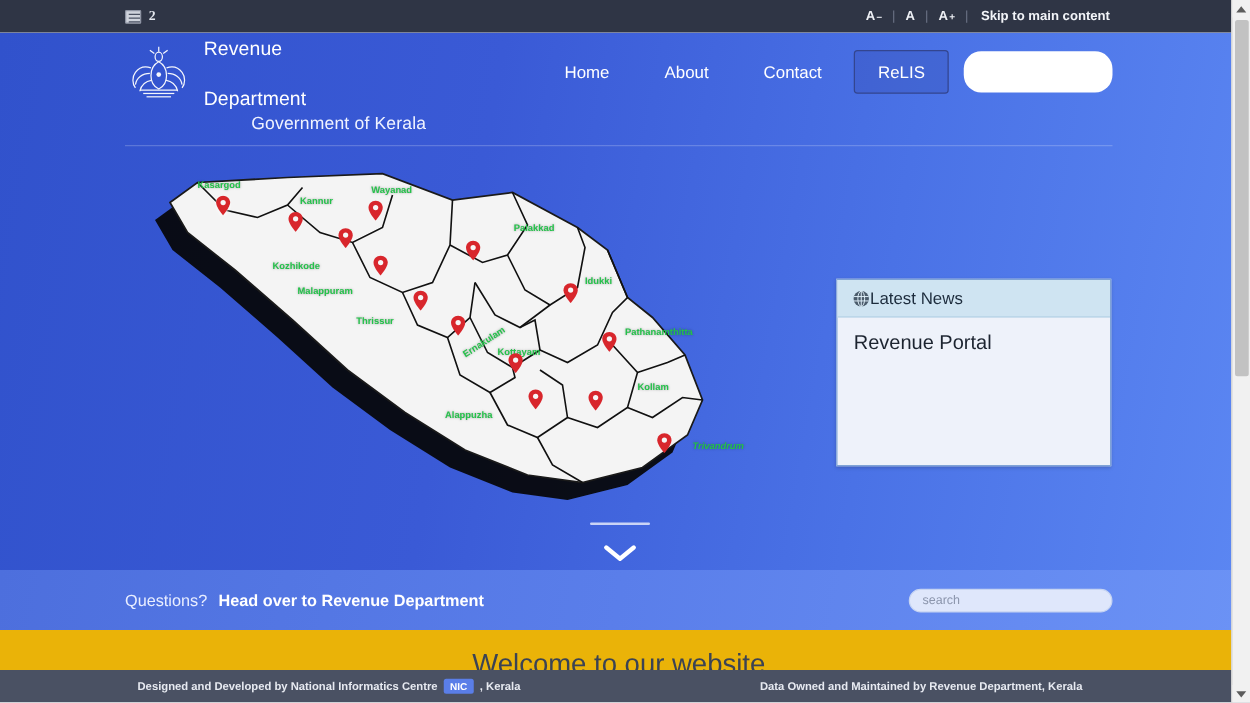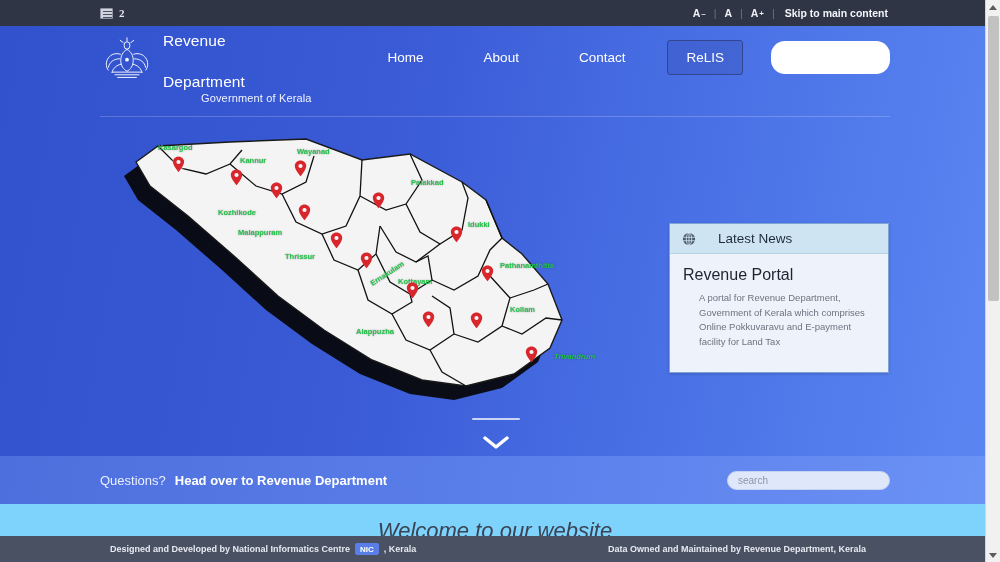--- a/index.html
+++ b/index.html
@@ -85,26 +85,26 @@
   }
   .brand { display: flex; align-items: center; gap: 9px; }
   .emblem { width: 54px; height: 48px; flex: none; opacity: .95; }
   .brand-text { line-height: 1.08; color: #ffffff; }
   .brand-l1, .brand-l2 {
     font-size: 15.5px; font-weight: 400; letter-spacing: .1px;
     display: block;
     margin-top: 24px;
   }
   .brand-l3 {
-    font-size: 11px; letter-spacing: .15px; display: block;
+    font-size: 14px; letter-spacing: .15px; display: block;
     margin-top: 2px; color: #f0f3ff; padding-left: 38px;
   }
   .nav {
     margin-left: auto;
-    display: flex; align-items: center; gap: 16px;
+    display: flex; align-items: center; gap: 0px;
   }
   .nav a {
     color: #ffffff; font-size: 13.5px; text-decoration: none;
     padding: 9px 22px; white-space: nowrap;
   }
   .nav a.focused {
     border: 1px solid #33458f;
     border-radius: 3px;
     background: rgba(40,60,150,.22);
     padding: 9px 18px;
@@ -152,21 +152,21 @@
   
   .news {
     position: absolute; left: 669px; top: 197px;
     width: 220px; height: 150px;
     border: 1px solid #7fa3d6;
     background: #eef2fa;
     box-shadow: 0 1px 3px rgba(0,0,0,.18);
   }
   .news-head {
     height: 30px; background: #cfe4f2;
-    display: flex; align-items: center; gap: 22px;
+    display: flex; align-items: center; gap: 0;
     padding: 0 12px;
     border-bottom: 1px solid #b7d2e6;
   }
   .news-title {
     font-size: 13.5px; color: #1d2c3d; font-weight: 400;
   }
   .news-body { padding: 12px 13px 0 13px; }
   .news-item-title {
     font-size: 16px; color: #1c2430; margin-bottom: 7px;
   }
@@ -199,24 +199,23 @@
     padding: 0 10px;
     font-family: "Liberation Sans", sans-serif;
     outline: none;
   }
   .q-search::placeholder { color: #8c96ad; }
 
   
   .white-sec {
     position: relative;
     width: 990px; height: 40px;
-    background: #7dd3fc;
+    background: #eab308;
     display: flex; align-items: flex-end; justify-content: center;
     overflow: hidden;
-    font-style: italic;
   }
   .welcome-h {
     font-size: 22px; color: #3b4354; font-weight: 400;
     margin-top: 14px; white-space: nowrap;
   }
 
   
   .footer {
     position: absolute; left: 0; top: 536px;
     width: 1000px; height: 26px;
@@ -457,21 +456,20 @@
         <div class="news-head">
           <svg width="14" height="14" viewBox="0 0 16 16">
             <circle cx="8" cy="8" r="7" fill="#4a5b6b"></circle>
             <ellipse cx="8" cy="8" rx="3.1" ry="7" fill="none" stroke="#dff0fa" stroke-width="0.9"></ellipse>
             <path d="M1.3 6 H14.7 M1.3 10 H14.7 M8 1 V15" stroke="#dff0fa" stroke-width="0.9" fill="none"></path>
           </svg>
           <span class="news-title">Latest News</span>
         </div>
         <div class="news-body">
           <div class="news-item-title">Revenue Portal</div>
-          <div class="news-item-desc">A portal for Revenue Department, Government of Kerala which comprises Online Pokkuvaravu and E-payment facility for Land Tax</div>
         </div>
       </div>
     </div>
 
     <div class="qstrip">
       <span class="q-label">Questions?</span>
       <span class="q-text">Head over to Revenue Department</span>
       <input class="q-search" type="text" placeholder="search" style="">
     </div>
 

